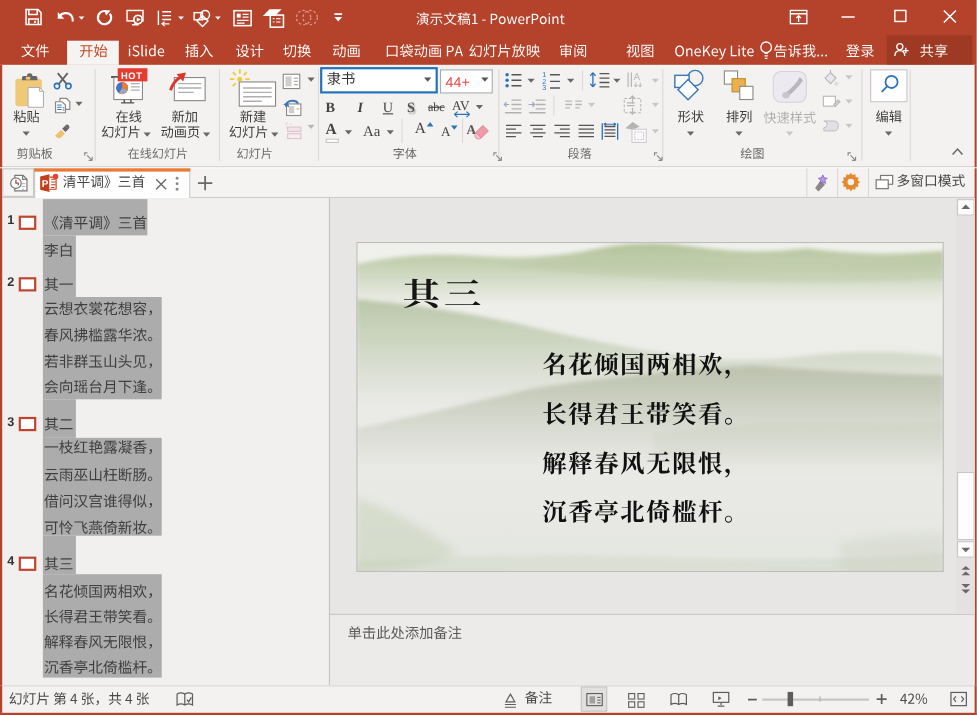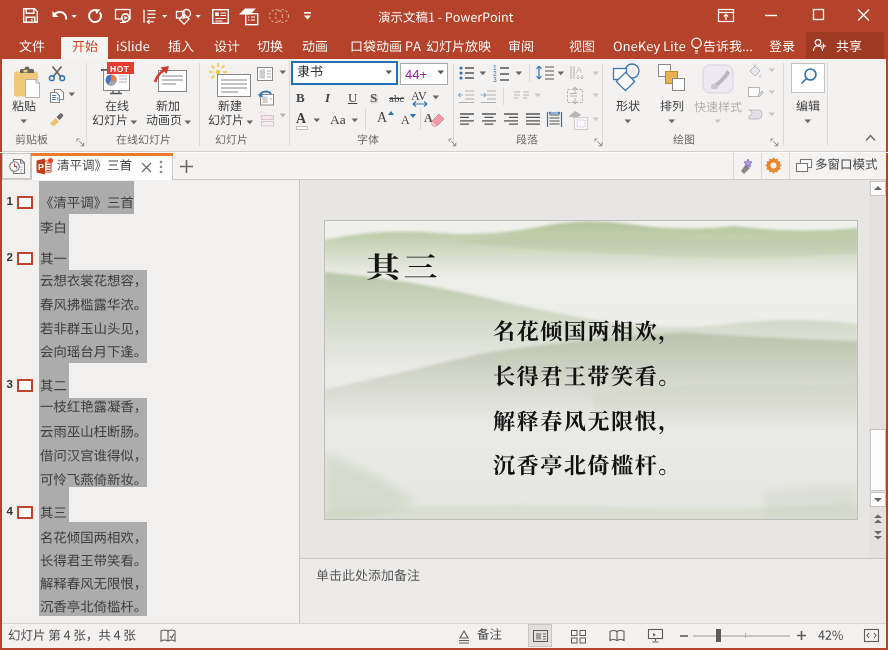--- a/index.html
+++ b/index.html
@@ -448,21 +448,21 @@
 <svg style="position:absolute;left:297px;top:66px;overflow:visible" width="28" height="16">
     <g fill="#333" transform="translate(0 10.1) scale(0.065000 -0.065000)">
       <use href="#a68" x="0.0"></use>
       <use href="#a69" x="200.0"></use>
     </g>
   </svg>
 <svg style="position:absolute;left:385px;top:70px" width="8" height="6">
     <path d="M0.5 0.5 l3.3 3.8 l3.3 -3.8 z" fill="#555"></path>
   </svg>
 <div style="position:absolute;left:400px;top:63px;width:48px;height:22px;background:#fff;border:1px solid #ababab;"></div>
-<div style="position:absolute;left:405px;top:67px;font:13px 'Liberation Sans';color:#a21caf;">44+</div>
+<div style="position:absolute;left:405px;top:67px;font:13px 'Liberation Sans';color:#ef4444;">44+</div>
 <svg style="position:absolute;left:437px;top:70px" width="8" height="6">
     <path d="M0.5 0.5 l3.3 3.8 l3.3 -3.8 z" fill="#555"></path>
   </svg>
 <div style="position:absolute;left:296px;top:90px;font:bold 13px 'Liberation Serif';color:#444;">B</div>
 <div style="position:absolute;left:325px;top:90px;font:italic bold 13px 'Liberation Serif';color:#444;">I</div>
 <div style="position:absolute;left:348px;top:90px;font:13px 'Liberation Serif';color:#444;text-decoration:underline;">U</div>
 <div style="position:absolute;left:370px;top:90px;font:bold 13px 'Liberation Serif';color:#555;text-shadow:1.2px 1.2px 1.5px #aaa;">S</div>
 <div style="position:absolute;left:389px;top:92px;font:11px 'Liberation Serif';color:#444;text-decoration:line-through;">abc</div>
 <div style="position:absolute;left:411px;top:89px;font:12px 'Liberation Serif';color:#444;">AV</div>
 <svg style="position:absolute;left:411px;top:100px;overflow:visible;" width="20" height="8">

